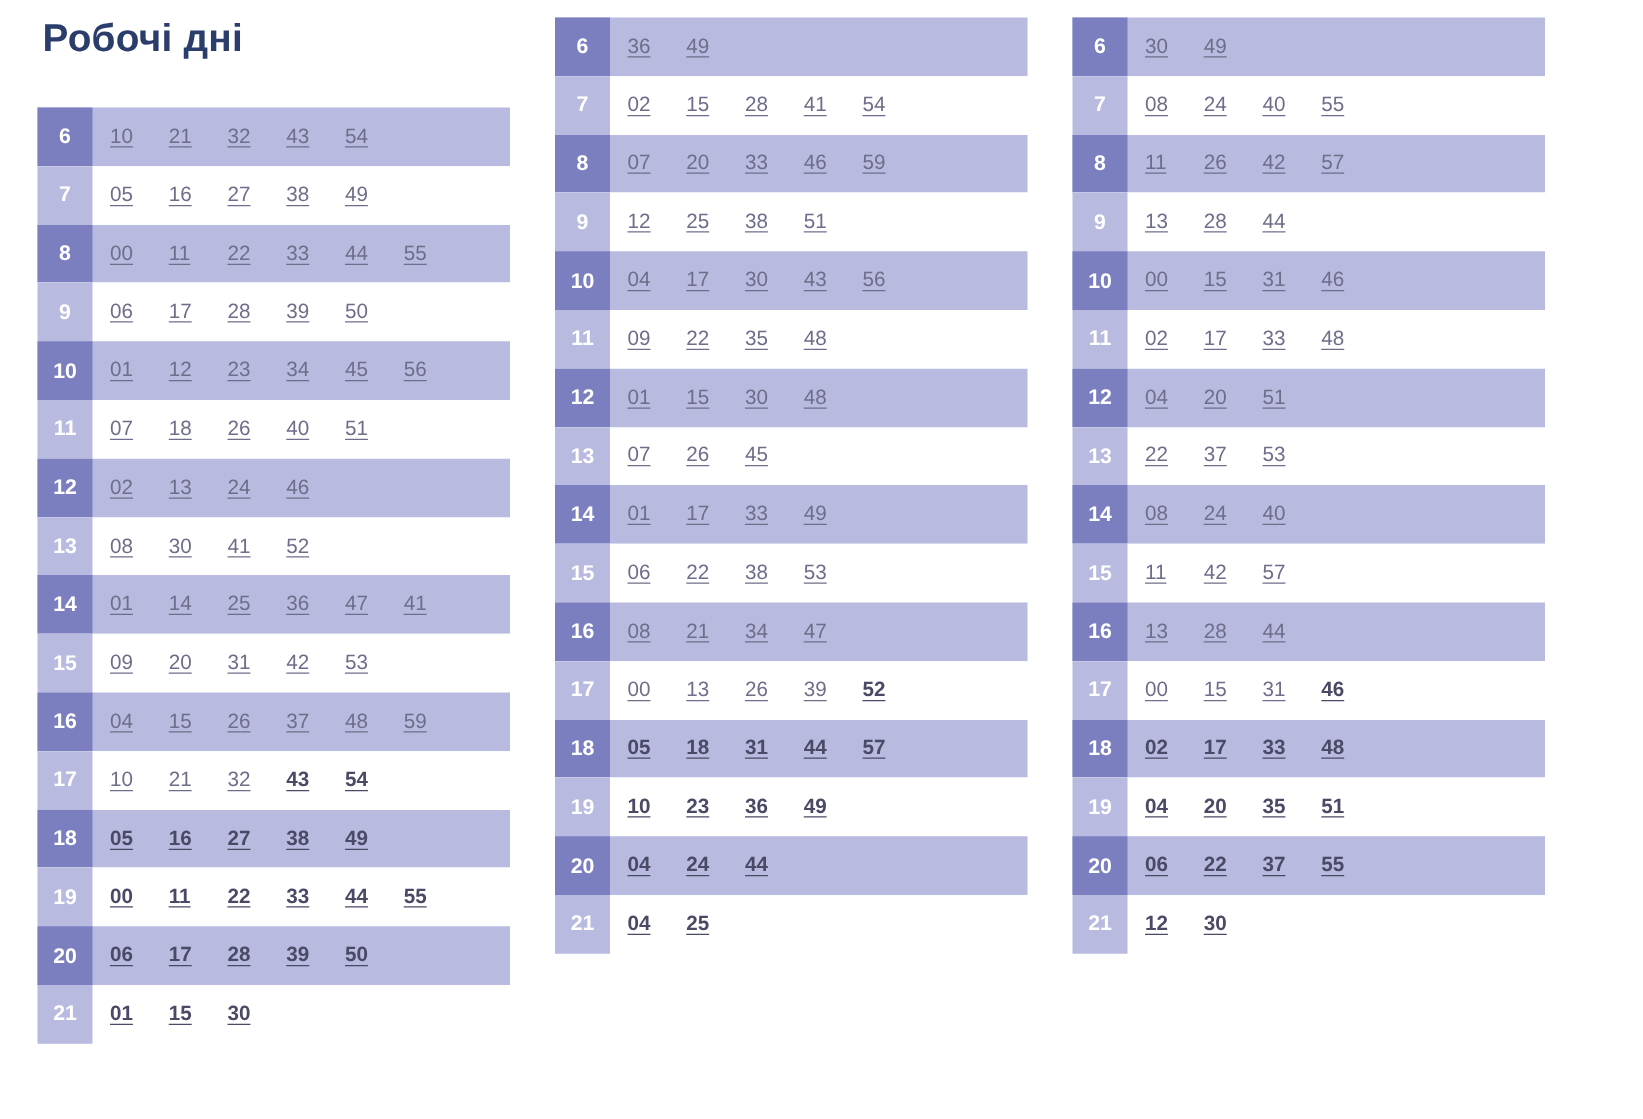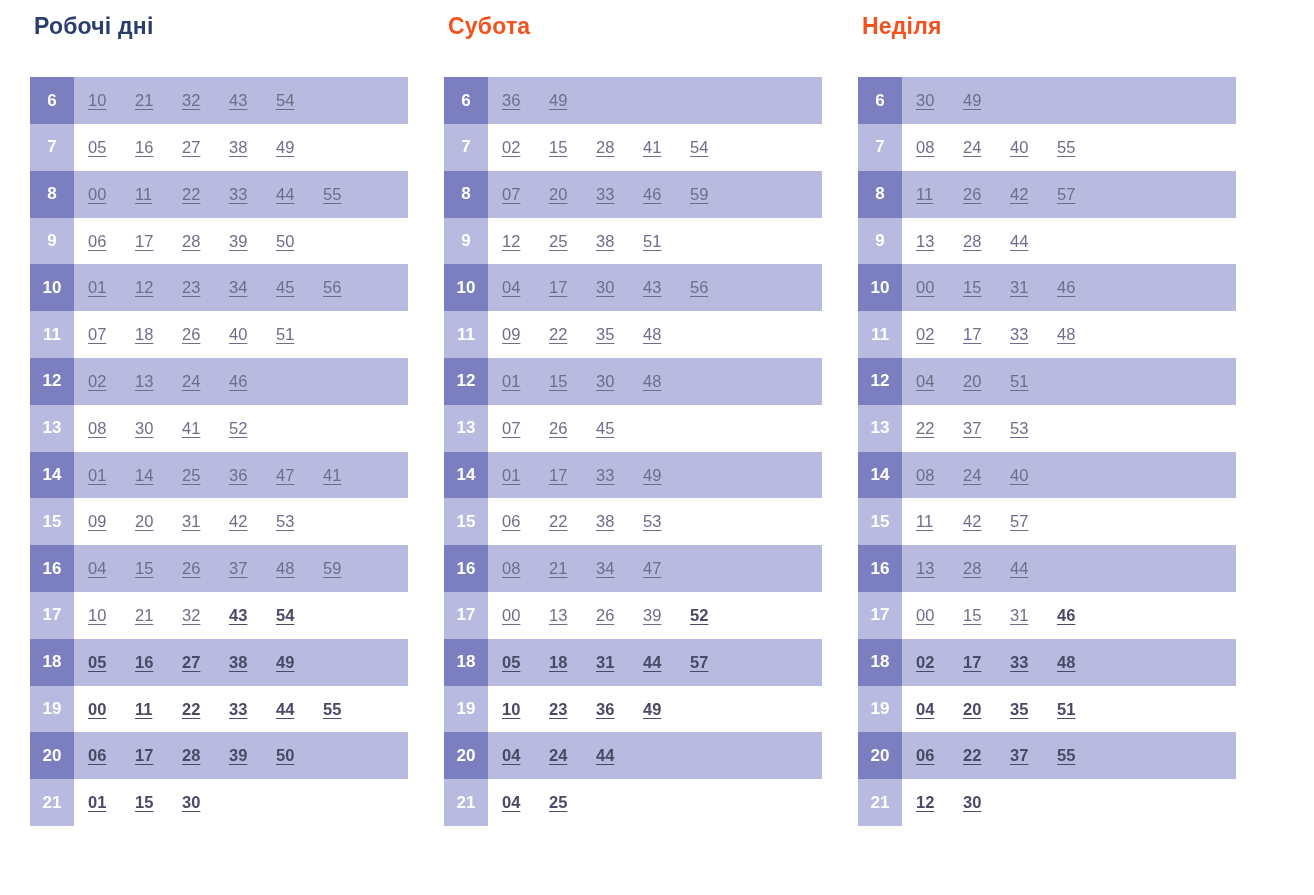--- a/index.html
+++ b/index.html
@@ -22,21 +22,21 @@
     box-sizing: border-box;
     gap: 36px;
   }
 
   .column {
     width: 378px;
     flex: 0 0 378px;
   }
 
   .col-title {
-    font-size: 23px;
+    font-size: 31px;
     font-weight: bold;
     letter-spacing: 0.2px;
     margin: 0 0 38px 4px;
     line-height: 1.1;
   }
   .col-title.weekday { color: #2b3d6b; }
   .col-title.weekend { color: #f4511e; }
 
   .rows {
     display: flex;
@@ -259,21 +259,20 @@
           <div class="hour">21</div>
           <div class="mins">
             <span class="min bold">01</span>
             <span class="min bold">15</span>
             <span class="min bold">30</span>
           </div>
         </div>
       </div>
     </div>
     <div class="column">
-      <div class="col-title weekend">Субота</div>
       <div class="rows">
         <div class="row odd">
           <div class="hour">6</div>
           <div class="mins">
             <span class="min">36</span>
             <span class="min">49</span>
           </div>
         </div>
         <div class="row even">
           <div class="hour">7</div>
@@ -407,21 +406,20 @@
         <div class="row even">
           <div class="hour">21</div>
           <div class="mins">
             <span class="min bold">04</span>
             <span class="min bold">25</span>
           </div>
         </div>
       </div>
     </div>
     <div class="column">
-      <div class="col-title weekend">Неділя</div>
       <div class="rows">
         <div class="row odd">
           <div class="hour">6</div>
           <div class="mins">
             <span class="min">30</span>
             <span class="min">49</span>
           </div>
         </div>
         <div class="row even">
           <div class="hour">7</div>

